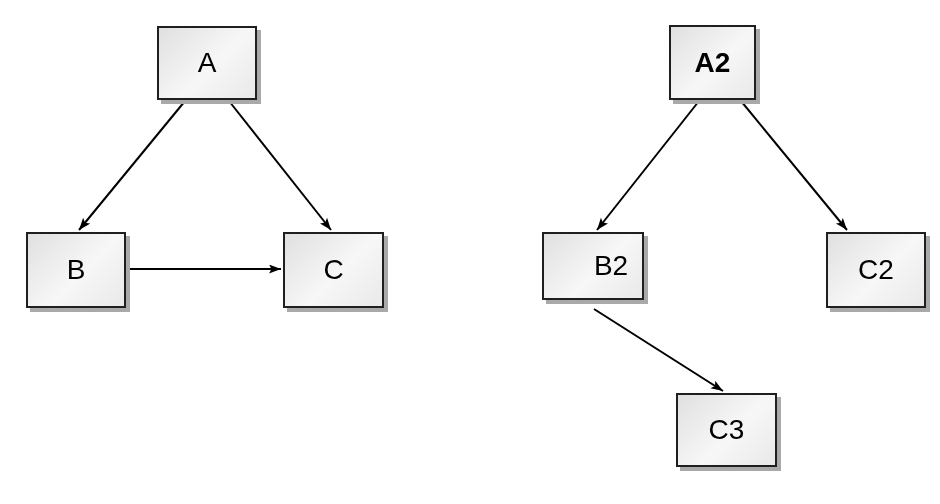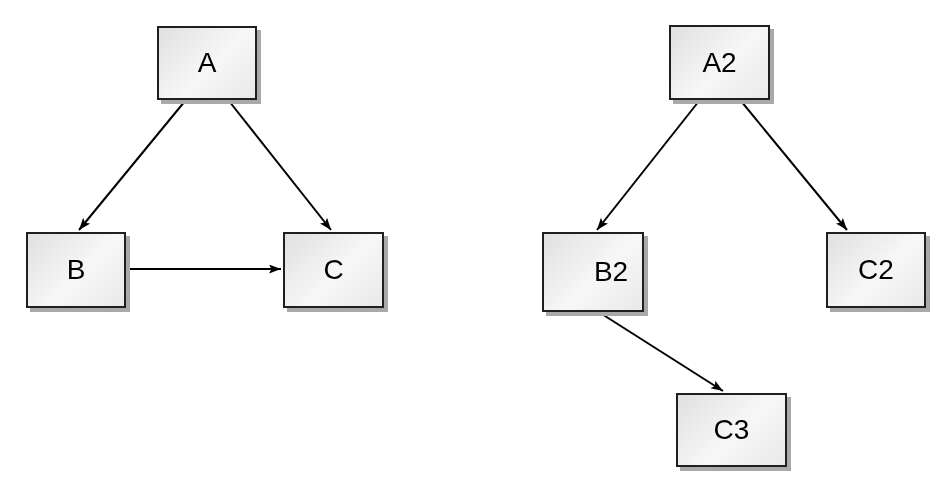--- a/index.html
+++ b/index.html
@@ -61,26 +61,26 @@
   <div id="nodes-group">
       <div class="node" style="left: 157px; top: 26px; width: 100px; height: 74px;">
         <span class="node-label">A</span>
       </div>
       <div class="node" style="left: 26px; top: 232px; width: 100px; height: 76px;">
         <span class="node-label">B</span>
       </div>
       <div class="node" style="left: 283px; top: 232px; width: 101px; height: 76px;">
         <span class="node-label">C</span>
       </div>
-      <div class="node" style="left: 669px; top: 25px; width: 101px; height: 75px;">
+      <div class="node" style="left: 669px; top: 25px; width: 87px; height: 75px; font-weight: bold;">
         <span class="node-label">A2</span>
       </div>
-      <div class="node" style="left: 542px; top: 232px; width: 102px; height: 80px; padding-left: 36px;">
+      <div class="node" style="left: 542px; top: 232px; width: 102px; height: 68px; padding-left: 36px;">
         <span class="node-label">B2</span>
       </div>
       <div class="node" style="left: 800px; top: 232px; width: 100px; height: 76px; margin-left: 26px;">
         <span class="node-label">C2</span>
       </div>
-      <div class="node" style="left: 676px; top: 393px; width: 111px; height: 74px;">
+      <div class="node" style="left: 676px; top: 393px; width: 101px; height: 74px;">
         <span class="node-label">C3</span>
       </div>
     </div>
 </div>
 
 </body></html>

